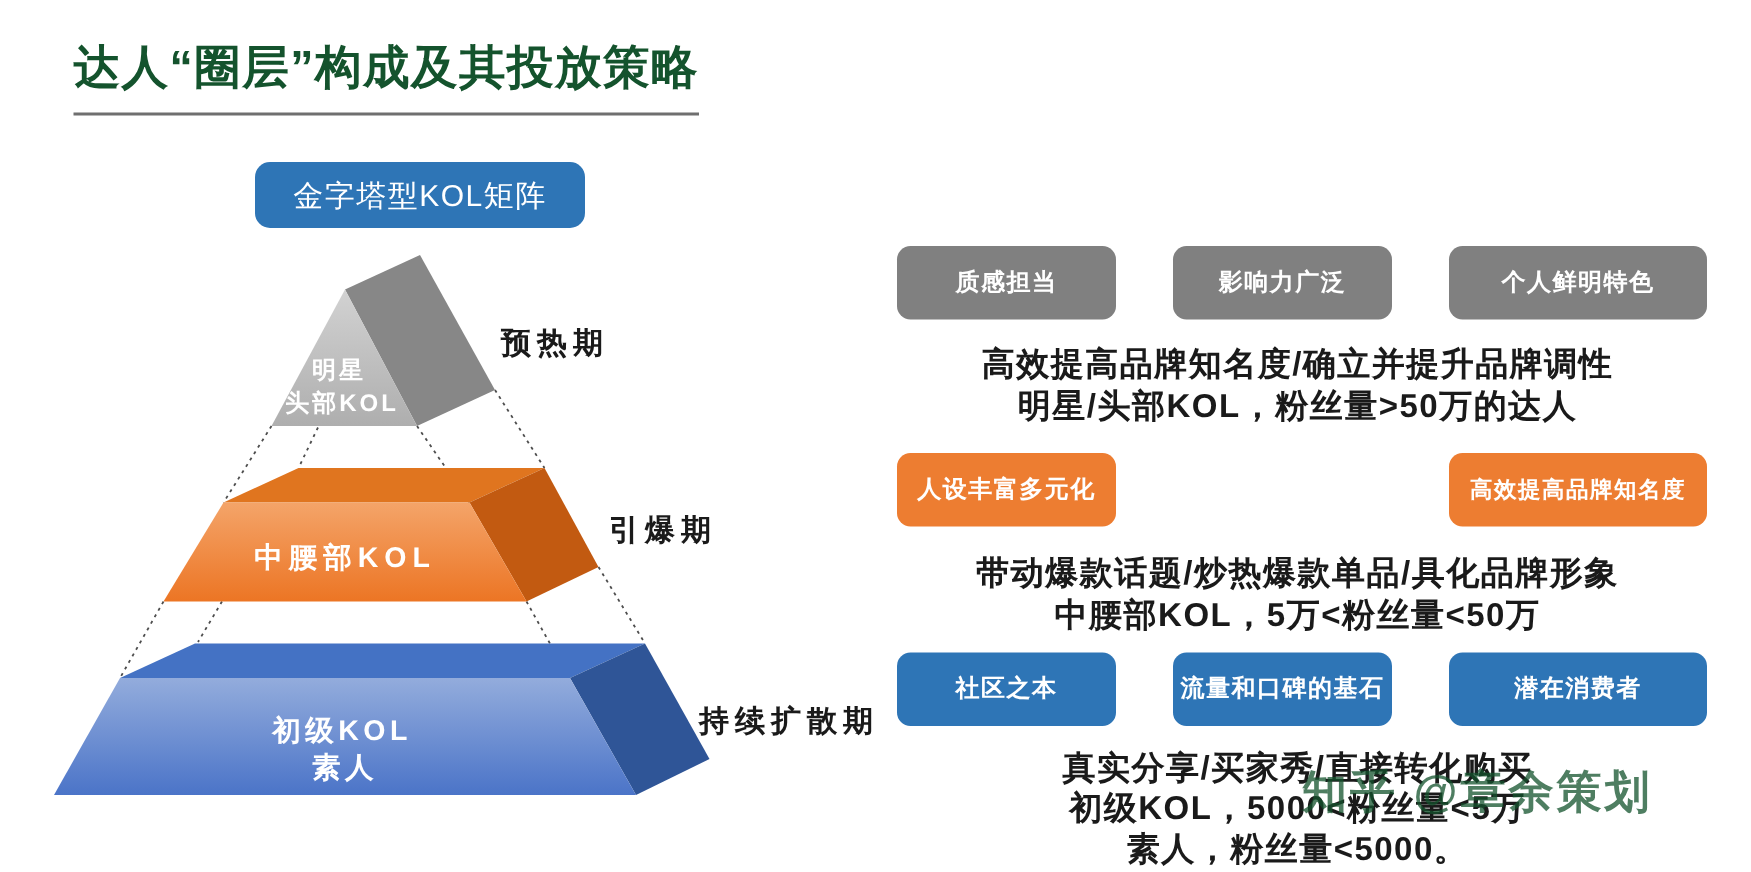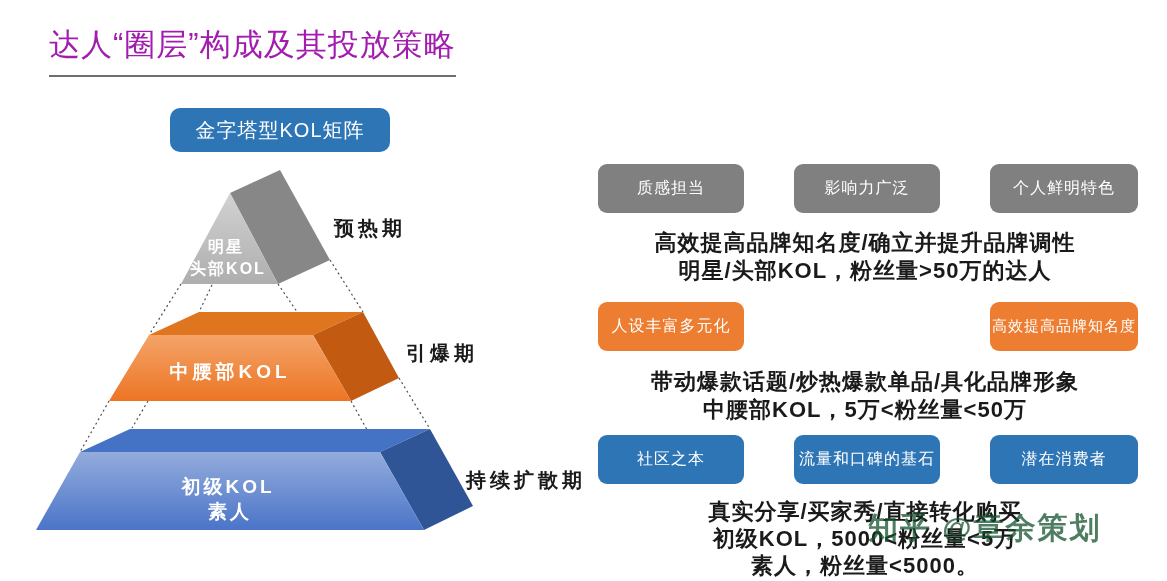--- a/index.html
+++ b/index.html
@@ -5,21 +5,21 @@
   * { margin: 0; padding: 0; box-sizing: border-box; }
   html, body { background: #fff; }
   body {
     font-family: "Liberation Sans", "DejaVu Sans", sans-serif;
     width: 1167px; height: 581px; position: relative; overflow: hidden;
   }
   #stage { position: absolute; inset: 0; width: 1167px; height: 581px; background: #ffffff; }
 
   .page-title {
     position: absolute; left: 49px; top: 24px;
-    font-size: 31px; font-weight: 400; color: #a21caf;
+    font-size: 31px; font-weight: 700; color: #14532d;
     letter-spacing: 1px; display: inline-block;
     border-bottom: 2px solid #6f6f6f; padding-bottom: 9px;
   }
 
   .kol-badge {
     position: absolute; left: 170px; top: 108px; width: 220px; height: 44px;
     background: #2E75B6; border-radius: 10px;
     display: flex; align-items: center; justify-content: center;
     color: #fff; font-size: 20px; font-weight: 400; letter-spacing: 1px;
   }
@@ -32,24 +32,24 @@
     font-family: "Liberation Sans", "DejaVu Sans", sans-serif; letter-spacing: 4px; }
   .dotline { stroke: #4d4d4d; stroke-width: 1.2; stroke-dasharray: 2 3; fill: none; }
 
   .box-row {
     position: absolute; left: 598px; width: 540px; height: 49px;
     display: flex; justify-content: space-between;
   }
   .pill {
     height: 100%; border-radius: 9px;
     display: flex; align-items: center; justify-content: center;
-    color: #fff; font-size: 16px; font-weight: 400; letter-spacing: 1px;
+    color: #fff; font-size: 16px; font-weight: 700; letter-spacing: 1px;
     white-space: nowrap;
   }
-  .pill.w1 { width: 146px; } .pill.w2 { width: 146px; } .pill.w3 { width: 148px; }
+  .pill.w1 { width: 146px; } .pill.w2 { width: 146px; } .pill.w3 { width: 172px; }
   .row-gray .pill   { background: #808080; }
   .row-orange .pill { background: #ED7D31; }
   .row-blue .pill   { background: #2E75B6; }
 
   .caption {
     position: absolute; left: 575px; width: 580px; text-align: center;
     font-size: 22px; font-weight: 700; color: #1a1a1a; letter-spacing: 1px;
     white-space: nowrap;
   }
 

